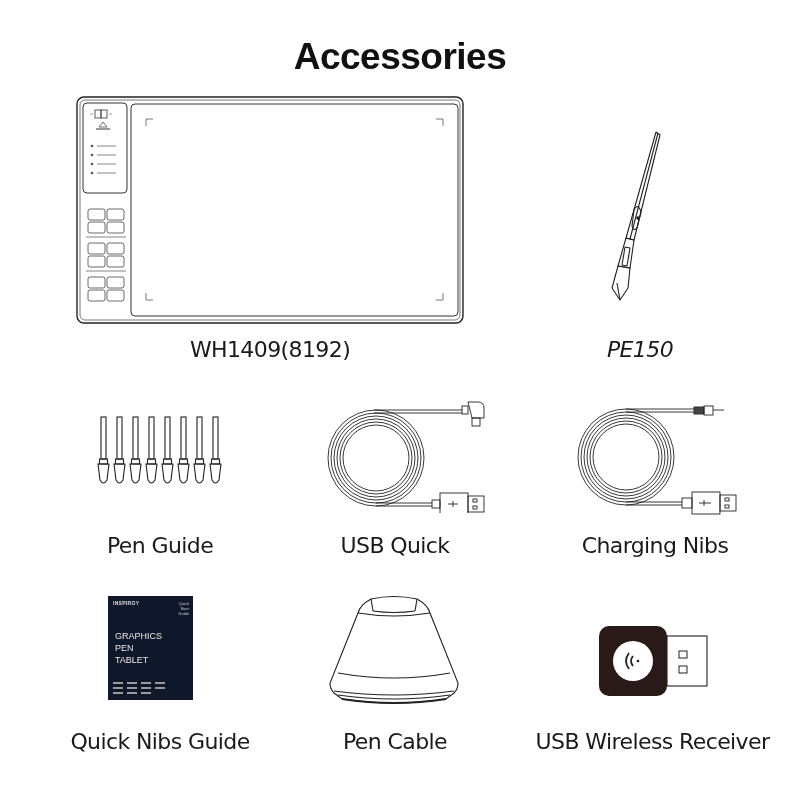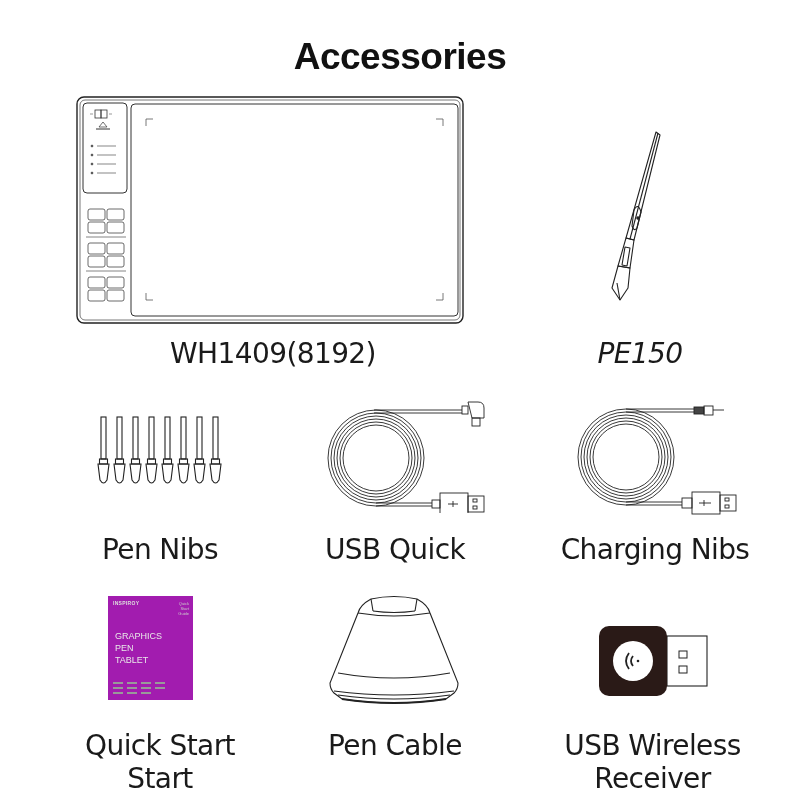--- a/index.html
+++ b/index.html
@@ -1,20 +1,20 @@
 <!DOCTYPE html>
 <html><head>
 <meta charset="utf-8">
 <style>
   html, body { margin: 0; padding: 0; background: #ffffff; }
   body { width: 800px; height: 800px; position: relative; overflow: hidden;
          font-family: "Liberation Sans", "DejaVu Sans", sans-serif; color: #111; }
   .title { position: absolute; left: 0; top: 36px; width: 800px; text-align: center;
            font-weight: bold; font-size: 37px; letter-spacing: -0.5px; color: #111; }
-  .label { position: absolute; text-align: center; font-size: 28px; color: #1a1a1a;
+  .label { position: absolute; text-align: center; font-size: 22px; color: #1a1a1a;
            font-family: "DejaVu Sans", "Liberation Sans", sans-serif; letter-spacing: -0.6px; }
   .art { position: absolute; }
   svg { display: block; }
 </style>
 </head>
 <body>
 
 <div class="title">Accessories</div>
 
 <div class="art" style="left:76px;top:96px;">
@@ -92,21 +92,21 @@
       <use href="#nib" x="16"></use>
         <use href="#nib" x="32"></use>
         <use href="#nib" x="48"></use>
       <use href="#nib" x="64"></use>
         <use href="#nib" x="80"></use>
         <use href="#nib" x="96"></use>
         <use href="#nib" x="112"></use>
     </g>
   </svg>
 </div>
-<div class="label" style="left:90px;top:533px;width:140px;">Pen Nibs</div>
+<div class="label" style="left:90px;top:533px;width:140px;">Pen Guide</div>
 
 <div class="art" style="left:312px;top:388px;">
   <svg width="180" height="125" viewBox="0 0 180 125">
     <g fill="none" stroke="#222" stroke-width="0.9">
       <ellipse cx="64" cy="70" rx="48" ry="48"></ellipse>
       <ellipse cx="64" cy="70" rx="45" ry="45"></ellipse>
       <ellipse cx="64" cy="70" rx="42" ry="42"></ellipse>
       <ellipse cx="64" cy="70" rx="39" ry="39"></ellipse>
       <ellipse cx="64" cy="70" rx="36" ry="36"></ellipse>
       <ellipse cx="64" cy="70" rx="33" ry="33"></ellipse>
@@ -148,21 +148,21 @@
       <rect x="126" y="100" width="28" height="22"></rect>
       <rect x="154" y="103" width="16" height="16"></rect>
       <rect x="159" y="106" width="4" height="3"></rect>
         <rect x="159" y="113" width="4" height="3"></rect>
       <path d="M133 111 h12 M138 108 v6"></path>
     </g>
   </svg>
 </div>
 <div class="label" style="left:555px;top:533px;width:200px;">Charging Nibs</div>
 
-<div class="art" style="left:108px;top:596px;width:85px;width:85px;height:104px;background:#a21caf;">
+<div class="art" style="left:108px;top:596px;width:85px;width:85px;height:104px;background:#0f172a;">
   <div style="position:absolute;left:5px;top:4px;font-size:5px;color:#ddd;font-weight:bold;letter-spacing:0.3px;">INSPIROY</div>
   <div style="position:absolute;right:4px;top:5px;text-align:right;font-size:4px;line-height:5px;color:#ccc;">
     <div>Quick</div>
     <div>Start</div>
     <div>Guide</div>
   </div>
   <div style="position:absolute;left:7px;top:34px;font-size:9px;line-height:12px;color:#e8e8e8;font-family:'Liberation Sans',sans-serif;">
     <div>GRAPHICS</div>
     <div>PEN</div>
     <div>TABLET</div>
@@ -176,21 +176,21 @@
       <rect x="0" y="5" width="10" height="2"></rect>
         <rect x="14" y="5" width="10" height="2"></rect>
         <rect x="28" y="5" width="10" height="2"></rect>
         <rect x="42" y="5" width="10" height="2"></rect>
       <rect x="0" y="10" width="10" height="2"></rect>
         <rect x="14" y="10" width="10" height="2"></rect>
         <rect x="28" y="10" width="10" height="2"></rect>
     </g>
   </svg>
 </div>
-<div class="label" style="left:50px;top:729px;width:220px;">Quick Start Start</div>
+<div class="label" style="left:50px;top:729px;width:220px;">Quick Nibs Guide</div>
 
 <div class="art" style="left:326px;top:595px;">
   <svg width="136" height="112" viewBox="0 0 136 112">
     <g fill="none" stroke="#222" stroke-width="1.1">
       <path d="M45 4 Q68 -1 91 4 Q102 10 104 18 L132 88 Q132 94 128 98 L120 104 Q68 112 16 104 L8 98 Q4 94 4 88 L32 18 Q34 10 45 4 Z"></path>
       <path d="M32 18 Q68 24 104 18"></path>
       <path d="M45 4 L47 16"></path>
         <path d="M91 4 L89 16"></path>
       <path d="M47 16 Q68 19 89 16"></path>
       <path d="M12 78 Q68 88 124 78"></path>

